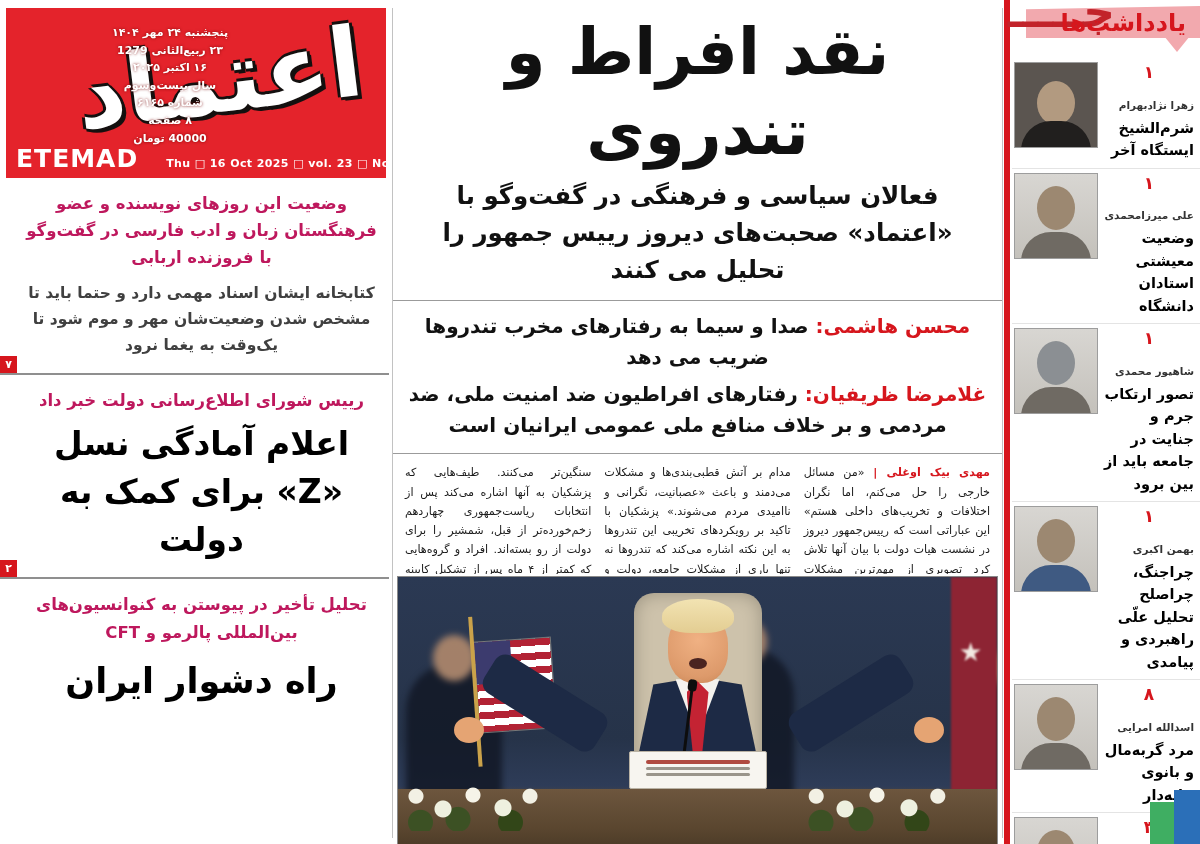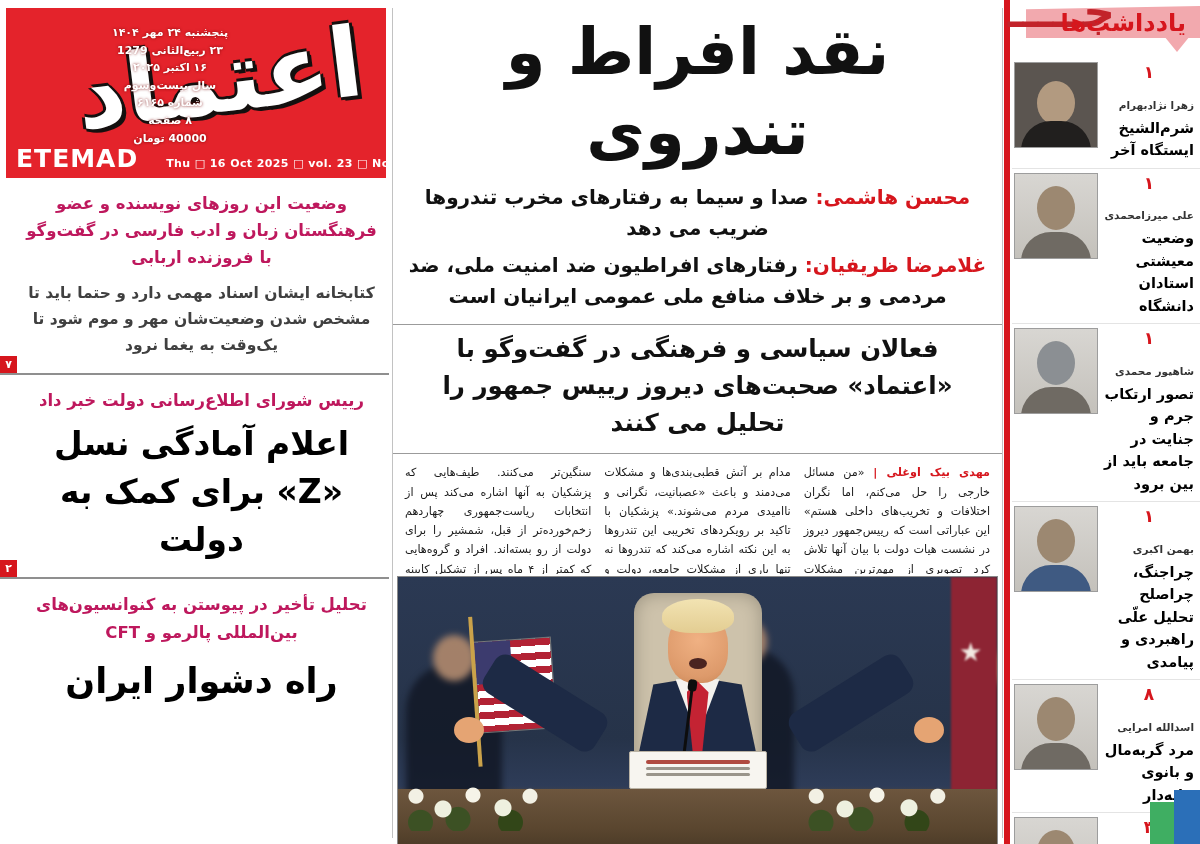--- a/index.html
+++ b/index.html
@@ -194,31 +194,31 @@
       <div class="kicker">تحلیل تأخیر در پیوستن به کنوانسیون‌های بین‌المللی پالرمو و CFT</div>
       <div class="headline">راه دشوار ایران</div>
 
     </div>
 
   </div>
 
   <div id="center-col">
     <div id="lead">
       <div id="lead-headline">نقد افراط و تندروی</div>
+      <div id="lead-subhead">فعالان سیاسی و فرهنگی در گفت‌وگو با «اعتماد» صحبت‌های دیروز رییس جمهور را تحلیل می کنند</div>
       <div id="lead-quotes">
         <div class="quote-line">
           <span class="quote-name">محسن هاشمی:</span>
           <span>صدا و سیما به رفتارهای مخرب تندروها ضریب می دهد</span>
         </div>
         <div class="quote-line">
           <span class="quote-name">غلامرضا ظریفیان:</span>
           <span>رفتارهای افراطیون ضد امنیت ملی، ضد مردمی و بر خلاف منافع ملی عمومی ایرانیان است</span>
         </div>
       </div>
-      <div id="lead-subhead">فعالان سیاسی و فرهنگی در گفت‌وگو با «اعتماد» صحبت‌های دیروز رییس جمهور را تحلیل می کنند</div>
       <div id="lead-body">
         <div class="body-col">
           <span class="byline-red">مهدی بیک اوغلی |</span>
           <span>«من مسائل خارجی را حل می‌کنم، اما نگران اختلافات و تخریب‌های داخلی هستم» این عباراتی است که رییس‌جمهور دیروز در نشست هیات دولت با بیان آنها تلاش کرد تصویری از مهم‌ترین مشکلات کشور، مردم و دولت ارایه کند. رییس‌جمهور در ادامه اظهاراتش از افراد و گروه‌هایی یاد می‌کند که</span>
         </div>
         <div class="body-col">
           <span>مدام بر آتش قطبی‌بندی‌ها و مشکلات می‌دمند و باعث «عصبانیت، نگرانی و ناامیدی مردم می‌شوند.» پزشکیان با تاکید بر رویکردهای تخریبی این تندروها به این نکته اشاره می‌کند که تندروها نه تنها باری از مشکلات جامعه، دولت و نظام برنمی‌دارند بلکه با تخریب، سیاه‌نمایی و زیر سوال بردن همه‌چیز، مشکلات کشور و دولت را ثقیل‌تر و</span>
         </div>
         <div class="body-col">
           <span>سنگین‌تر می‌کنند. طیف‌هایی که پزشکیان به آنها اشاره می‌کند پس از انتخابات ریاست‌جمهوری چهاردهم زخم‌خورده‌تر از قبل، شمشیر را برای دولت از رو بسته‌اند. افراد و گروه‌هایی که کمتر از ۴ ماه پس از تشکیل کابینه وزیر اقتصاد دولت را به بهانه نوسانات ارزی استیضاح کرده و به مردم وعده می‌دهند که...</span>

